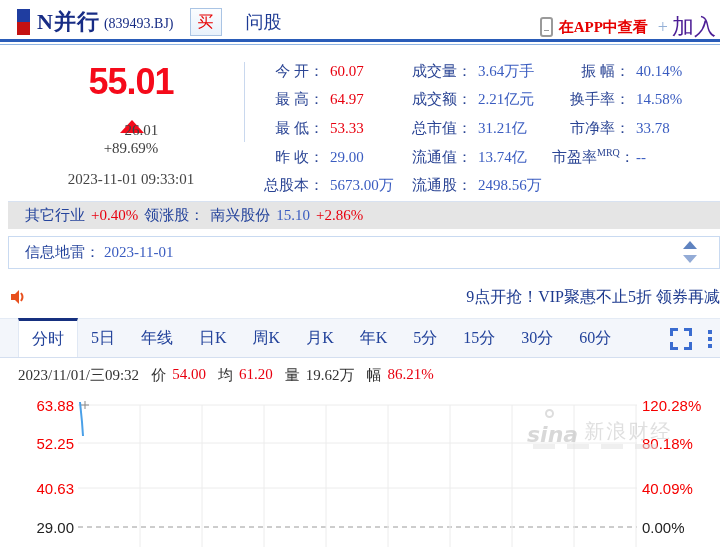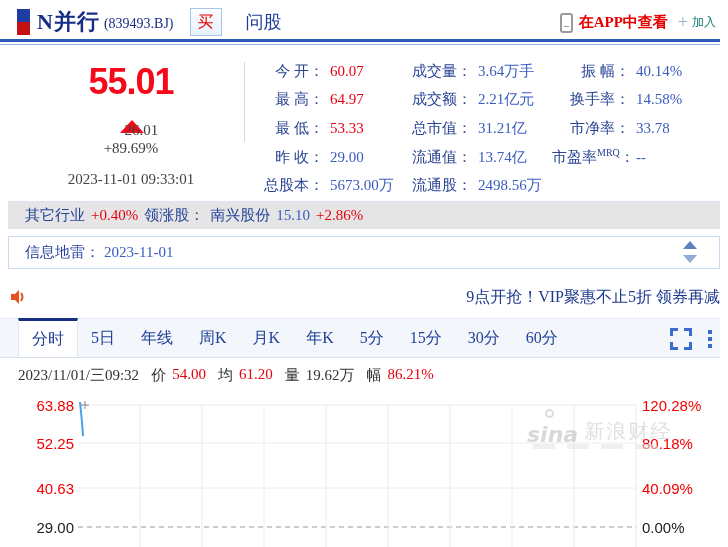--- a/index.html
+++ b/index.html
@@ -14,21 +14,21 @@
   .logo .b { flex:1; background:#c41111; }
   .stock-title { font-size:22px; font-weight:bold; color:#172c85; letter-spacing:1px; }
   .stock-code { font-size:14px; color:#172c85; margin-left:4px; margin-top:4px; }
   .buy-btn { margin-left:16px; width:32px; height:28px; border:1px solid #aac4e4; background:linear-gradient(#fbfdff,#e8f1fb); color:#e60000; font-size:16px; text-align:center; line-height:26px; cursor:pointer; }
   .ask-link { margin-left:24px; font-size:18px; color:#1d3a94; cursor:pointer; }
   .header-right { position:absolute; right:12px; top:12px; display:flex; align-items:center; }
   .phone-icon { width:13px; height:20px; border:2px solid #9a9a9a; border-radius:3px; position:relative; margin-right:6px; }
   .phone-icon:after { content:""; position:absolute; left:2px; right:2px; top:1px; bottom:4px; background:#fff; border-bottom:1px solid #9a9a9a; }
   .app-view { color:#e60000; font-weight:bold; font-size:15px; }
   .plus-mark { color:#93afd6; font-size:18px; margin:0 4px 0 10px; }
-  .join-link { color:#0f766e; font-size:12px; cursor:pointer; }
+  .join-link { color:#4c1d95; font-size:22px; cursor:pointer; }
   .hrule1 { position:absolute; top:39px; left:0; width:728px; height:3px; background:#2a5cb8; }
   .hrule2 { position:absolute; top:44px; left:0; width:728px; height:1px; background:#8fb4e2; }
 
   
   .quote { position:absolute; top:55px; left:0; width:728px; height:145px; }
   .price-block { position:absolute; left:22px; top:6px; width:218px; text-align:center; }
   .price-row { display:flex; justify-content:center; align-items:center;flex-direction:column; }
   .big-price { font-size:36px; font-weight:bold; color:#f50a1a; font-family:"Liberation Sans","DejaVu Sans",sans-serif; letter-spacing:-1px; }
   .arrow-up { margin:0 8px 0 10px; }
   .arrow-up .head { width:0; height:0; border-left:12px solid transparent; border-right:12px solid transparent; border-bottom:13px solid #f50a1a; }
@@ -236,20 +236,21 @@
         <path d="M13 6 Q16 10 13 14" stroke="#e8501e" stroke-width="2" fill="none"></path>
       </svg>
     </span>
     <span class="promo-text">9点开抢！VIP聚惠不止5折 领券再减</span>
   </div>
 
   <div class="tabbar">
     <span class="tab active">分时</span>
     <span class="tab">5日</span>
     <span class="tab">年线</span>
+    <span class="tab">日K</span>
     <span class="tab">周K</span>
     <span class="tab">月K</span>
     <span class="tab">年K</span>
     <span class="tab">5分</span>
     <span class="tab">15分</span>
     <span class="tab">30分</span>
     <span class="tab">60分</span>
     <span class="tabbar-icons">
       <span class="fs-icon">
           <i class="tl"></i>

